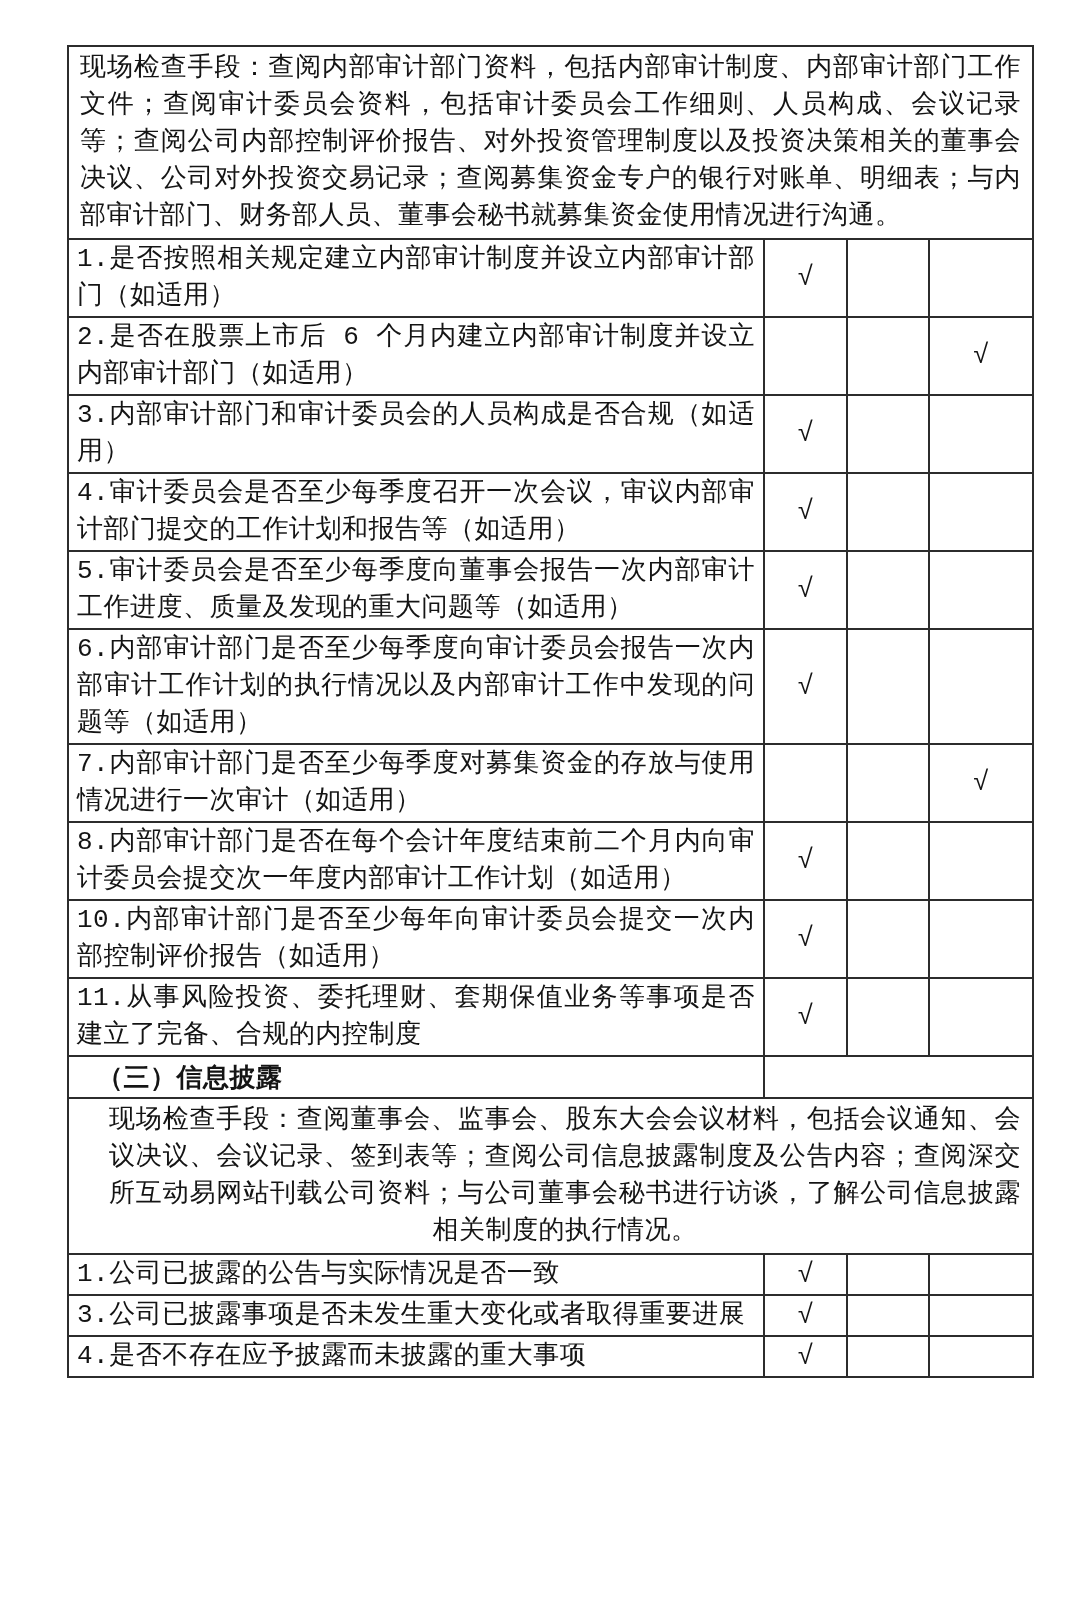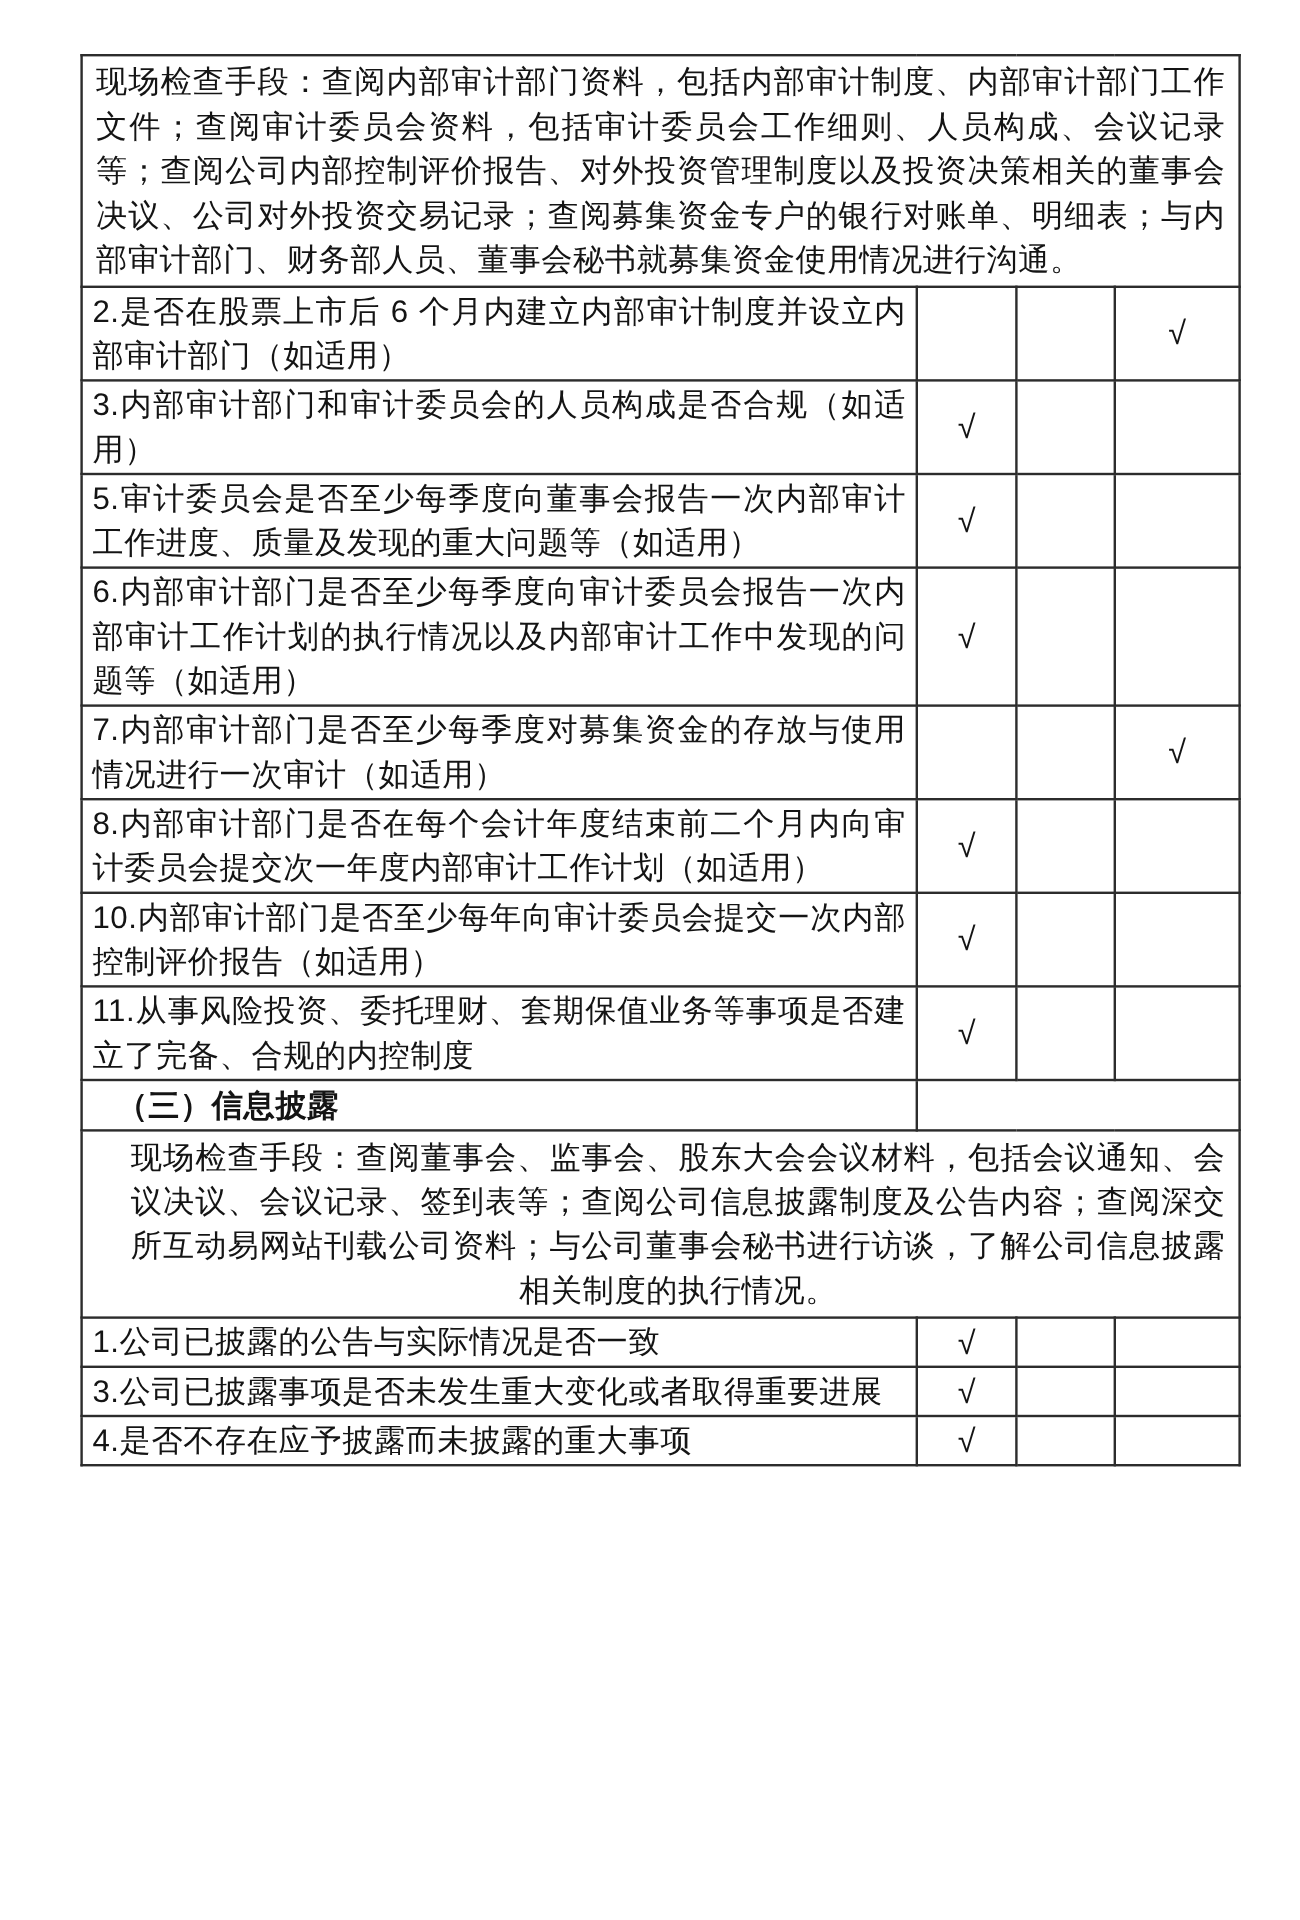--- a/index.html
+++ b/index.html
@@ -3,21 +3,21 @@
 <meta charset="utf-8">
 <style>
   * { margin:0; padding:0; box-sizing:border-box; }
   html, body { background:#ffffff; }
   .page {
     position:relative;
     width:1083px;
     height:1600px;
     background:#ffffff;
     overflow:hidden;
-    font-family:Liberation Sans, sans-serif;
+    font-family:Liberation Mono, monospace;
     color:#141414;
   }
   table.checklist {
     position:absolute;
     left:67px;
     top:45px;
     width:965px;
     border-collapse:collapse;
     table-layout:fixed;
   }
@@ -67,27 +67,39 @@
       <col style="width:696px">
       <col style="width:83px">
       <col style="width:82px">
       <col style="width:104px">
     </colgroup>
     <tbody id="checklist-body">
         <tr>
           <td class="methods" colspan="4">现场检查手段：查阅内部审计部门资料，包括内部审计制度、内部审计部门工作文件；查阅审计委员会资料，包括审计委员会工作细则、人员构成、会议记录等；查阅公司内部控制评价报告、对外投资管理制度以及投资决策相关的董事会决议、公司对外投资交易记录；查阅募集资金专户的银行对账单、明细表；与内部审计部门、财务部人员、董事会秘书就募集资金使用情况进行沟通。</td>
         </tr>
         <tr>
+          <td class="item">1.是否按照相关规定建立内部审计制度并设立内部审计部门（如适用）</td>
+          <td class="mark">√</td>
+          <td class="mark"></td>
+          <td class="mark"></td>
+        </tr>
+        <tr>
           <td class="item">2.是否在股票上市后 6 个月内建立内部审计制度并设立内部审计部门（如适用）</td>
           <td class="mark"></td>
           <td class="mark"></td>
           <td class="mark">√</td>
         </tr>
         <tr>
           <td class="item">3.内部审计部门和审计委员会的人员构成是否合规（如适用）</td>
+          <td class="mark">√</td>
+          <td class="mark"></td>
+          <td class="mark"></td>
+        </tr>
+        <tr>
+          <td class="item">4.审计委员会是否至少每季度召开一次会议，审议内部审计部门提交的工作计划和报告等（如适用）</td>
           <td class="mark">√</td>
           <td class="mark"></td>
           <td class="mark"></td>
         </tr>
         <tr>
           <td class="item">5.审计委员会是否至少每季度向董事会报告一次内部审计工作进度、质量及发现的重大问题等（如适用）</td>
           <td class="mark">√</td>
           <td class="mark"></td>
           <td class="mark"></td>
         </tr>

